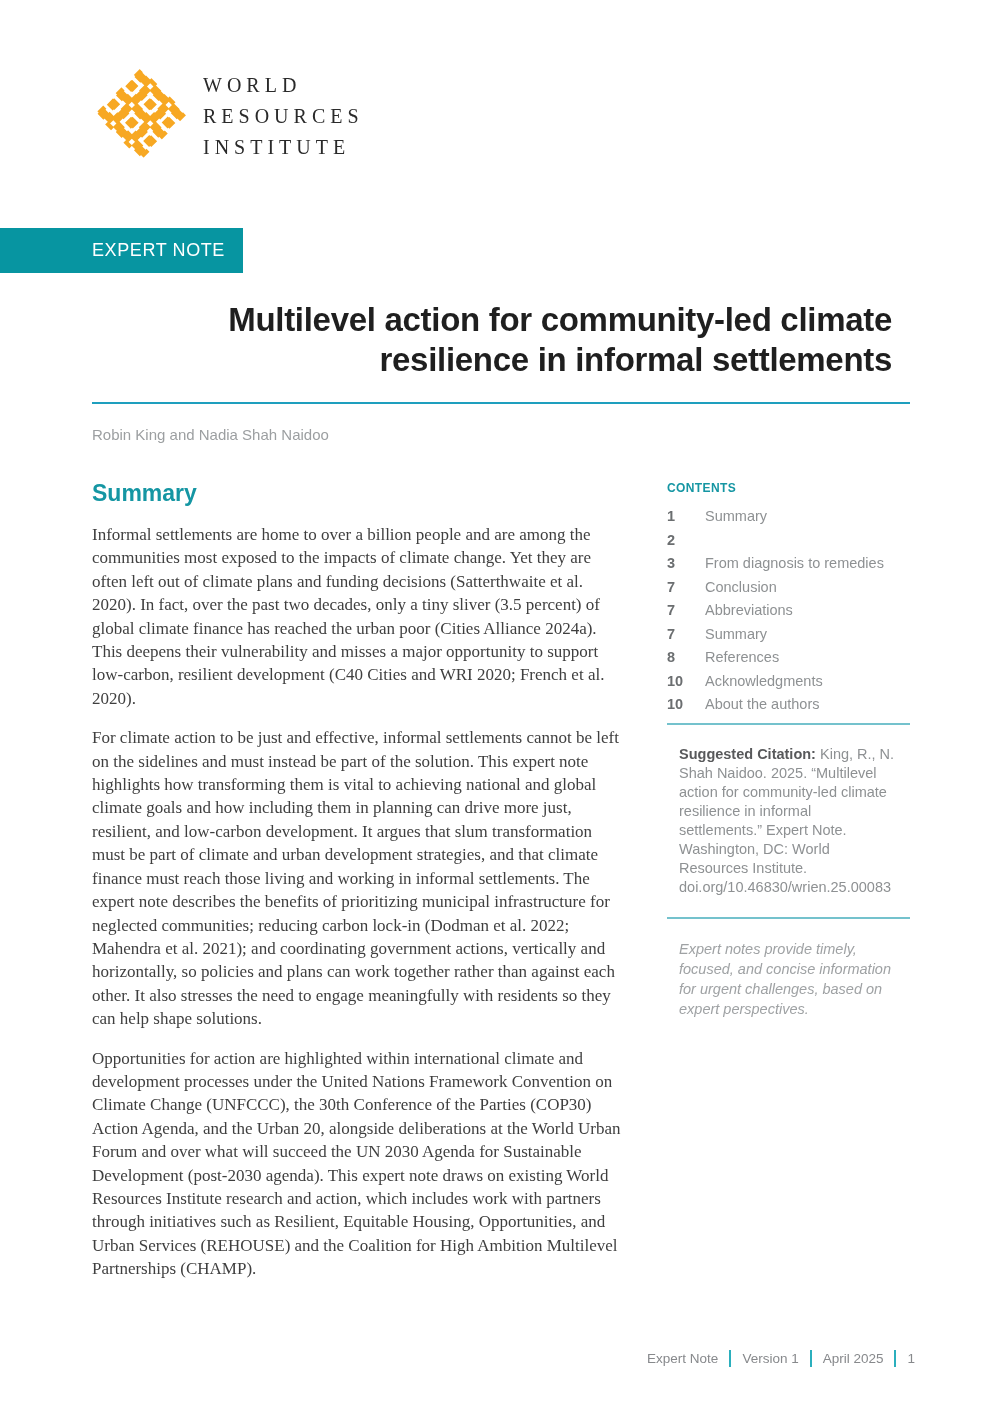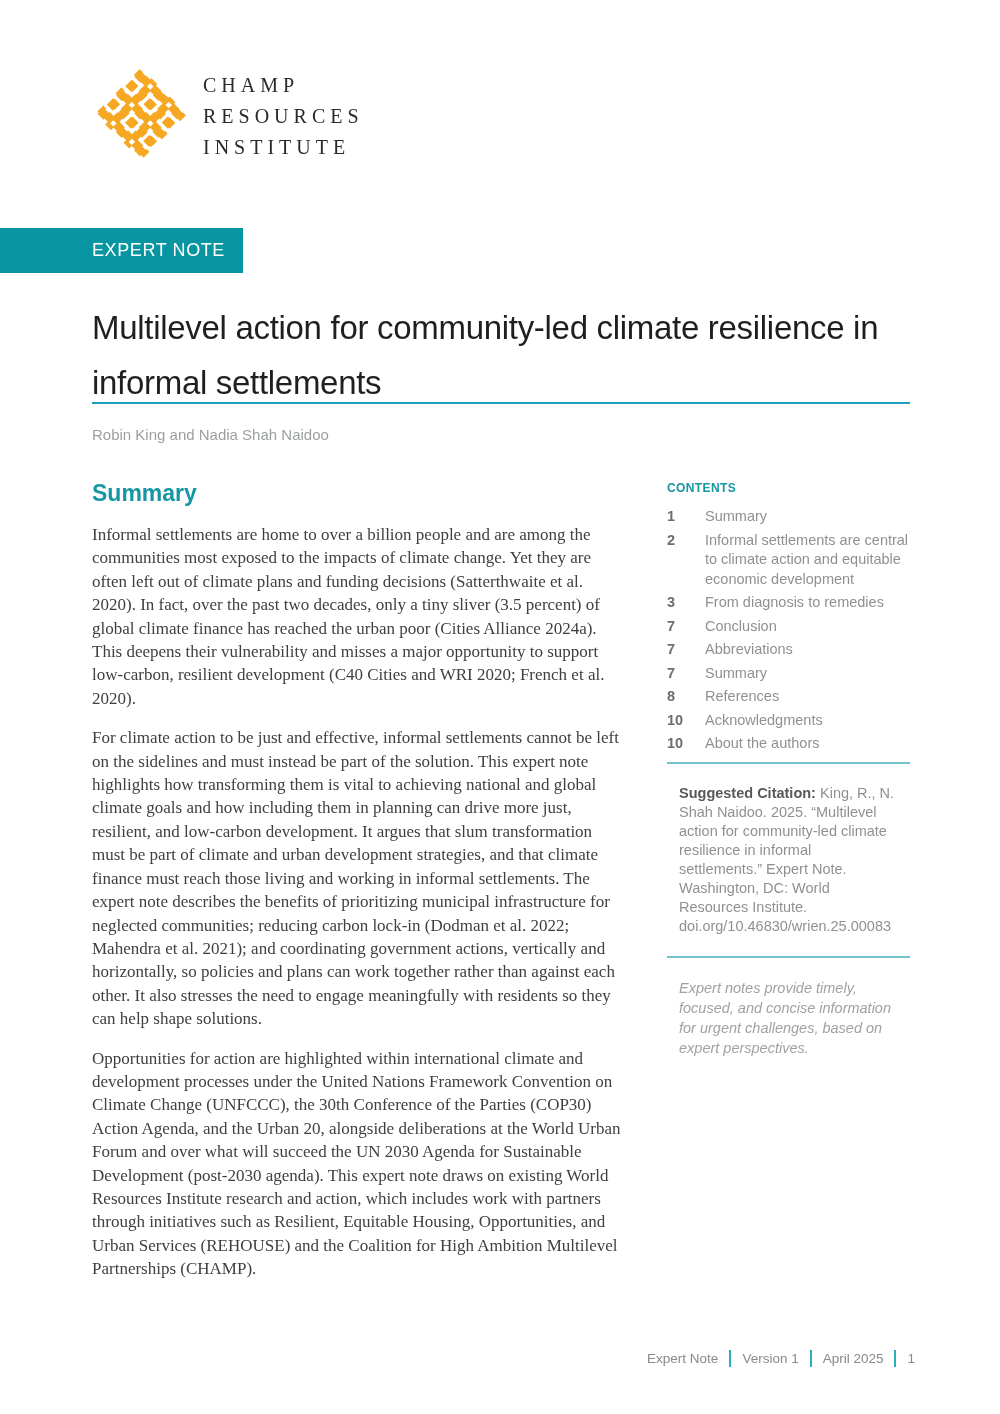--- a/index.html
+++ b/index.html
@@ -13,21 +13,21 @@
   .logo-text { padding-top:8px; font-family:"Liberation Serif",serif; font-size:20px;
                letter-spacing:5px; color:#2a2a2a; line-height:31px; font-weight:400; }
 
   
   .banner { position:absolute; left:0; top:228px; width:243px; height:45px; background:#0795A1;
             display:flex; align-items:center; box-sizing:border-box; padding-left:92px; }
   .banner span { color:#ffffff; font-size:18px; letter-spacing:0.6px; font-weight:400; }
 
   
   .doc-title { position:absolute; left:92px; top:300px; width:800px; margin:0;
-               font-size:33px; line-height:55px; font-weight:400; color:#1f1f1f; letter-spacing:-0.3px; }
+               font-size:33px; line-height:40px; font-weight:700; color:#1f1f1f; letter-spacing:-0.3px;text-align:right; }
   .title-rule { position:absolute; left:92px; top:402px; width:818px; height:2px; background:#1E9FBE; }
   .authors { position:absolute; left:92px; top:426px; font-size:15px; color:#9C9FA1; }
 
   
   .main { position:absolute; left:92px; top:480px; width:552px; }
   .summary-heading { margin:0 0 16px 0; font-size:23px; font-weight:700; color:#1596A3; }
   .main p { font-family:"Liberation Serif",serif; font-size:17px; line-height:23.4px;
             color:#3f3f3f; margin:0 16px 16px 0; text-align:left; }
 
   
@@ -68,21 +68,21 @@
           <line x1="10" y1="77" x2="90" y2="77" stroke-dasharray="9.3 4.9" stroke-dashoffset="0"></line>
           <line x1="21" y1="10" x2="21" y2="90" stroke-dasharray="9.3 4.9" stroke-dashoffset="7"></line>
           <line x1="35" y1="10" x2="35" y2="90" stroke-dasharray="9.3 4.9" stroke-dashoffset="0"></line>
           <line x1="49" y1="10" x2="49" y2="90" stroke-dasharray="9.3 4.9" stroke-dashoffset="7"></line>
           <line x1="63" y1="10" x2="63" y2="90" stroke-dasharray="9.3 4.9" stroke-dashoffset="0"></line>
           <line x1="77" y1="10" x2="77" y2="90" stroke-dasharray="9.3 4.9" stroke-dashoffset="7"></line>
         </g>
       </svg>
     </div>
     <div class="logo-text">
-      <div>CHAMP</div>
+      <div>WORLD</div>
       <div>RESOURCES</div>
       <div>INSTITUTE</div>
     </div>
   </div>
 
   <div class="banner">
     <span>EXPERT NOTE</span>
   </div>
 
   <h1 class="doc-title">Multilevel action for community-led climate resilience in informal settlements</h1>
@@ -99,21 +99,20 @@
   <aside class="sidebar">
     <h3 class="contents-heading">CONTENTS</h3>
 
     <div class="toc">
       <div class="toc-row">
         <span class="toc-num">1</span>
         <span class="toc-label">Summary</span>
       </div>
       <div class="toc-row">
         <span class="toc-num">2</span>
-        <span class="toc-label">Informal settlements are central to climate action and equitable economic development</span>
       </div>
       <div class="toc-row">
         <span class="toc-num">3</span>
         <span class="toc-label">From diagnosis to remedies</span>
       </div>
       <div class="toc-row">
         <span class="toc-num">7</span>
         <span class="toc-label">Conclusion</span>
       </div>
       <div class="toc-row">

